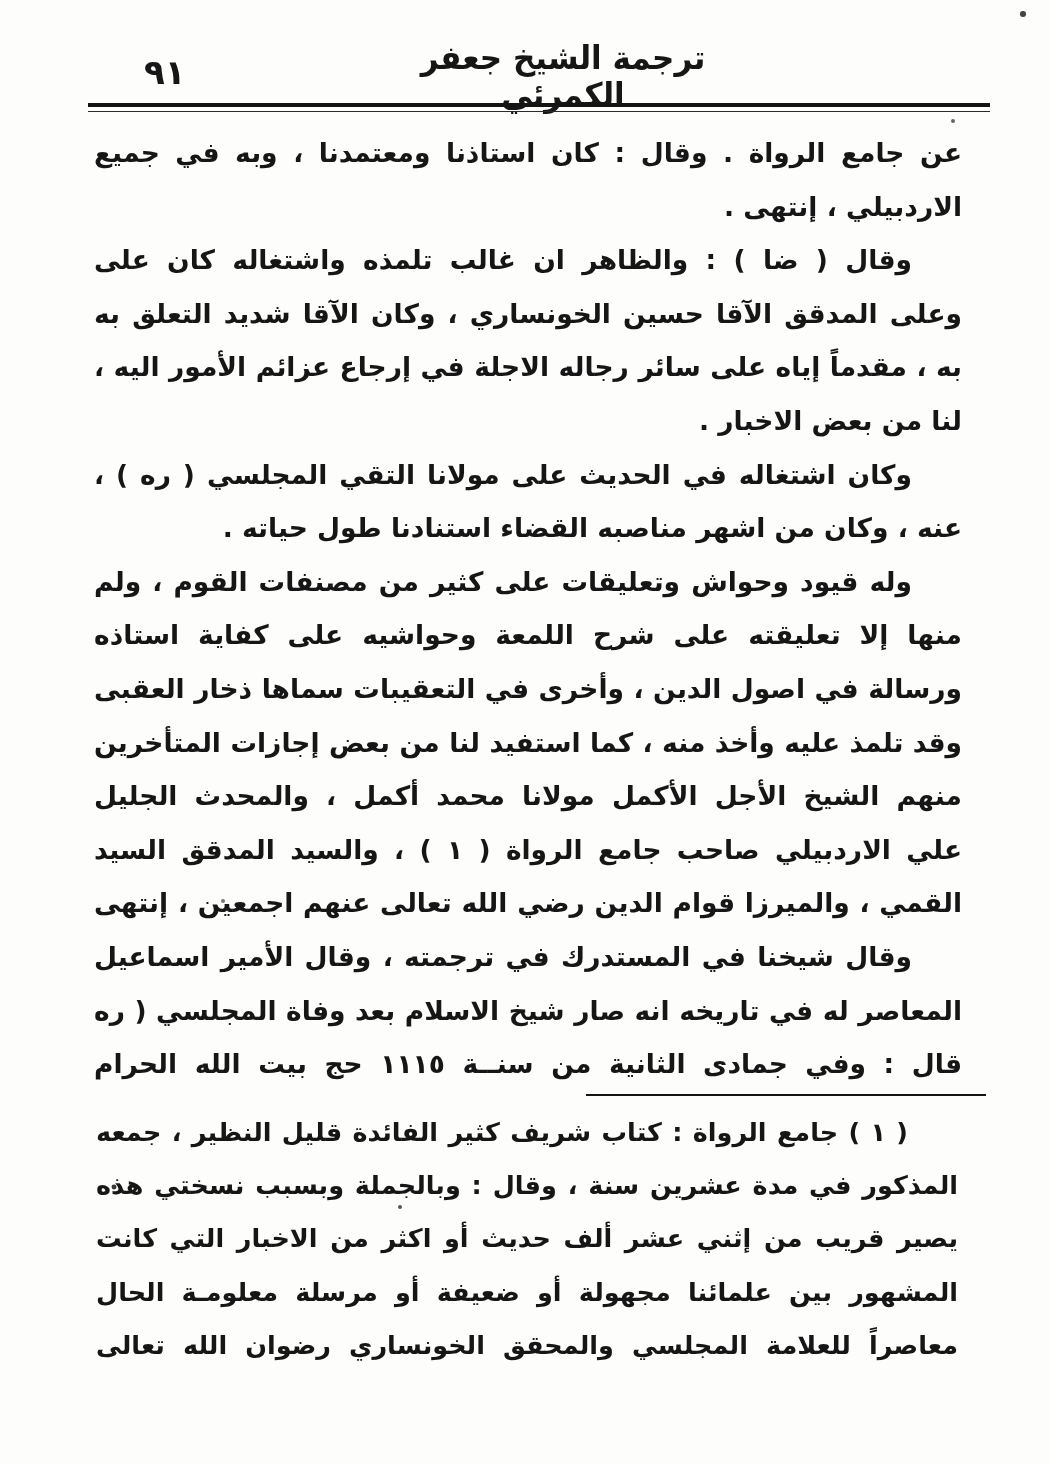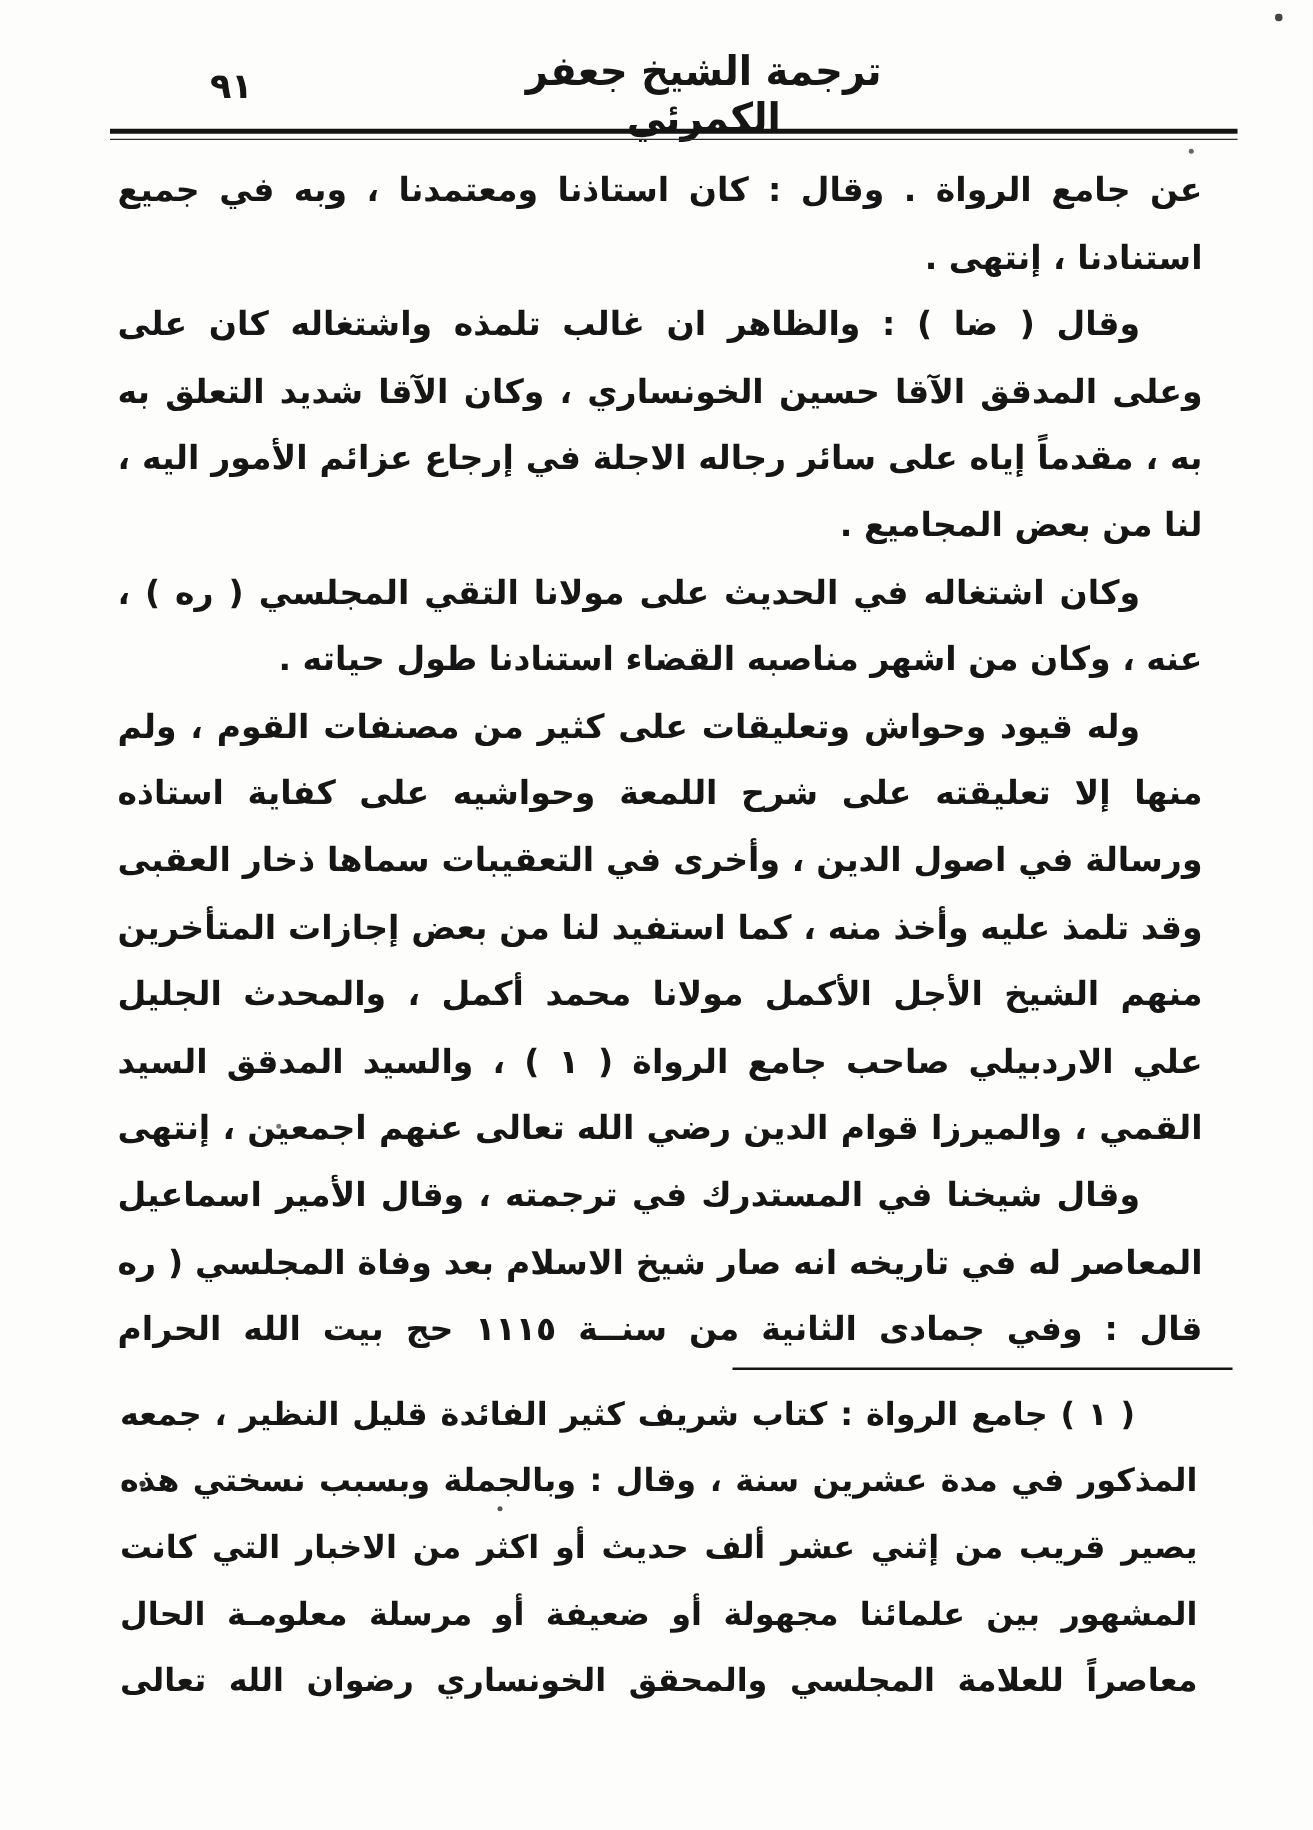--- a/index.html
+++ b/index.html
@@ -13,22 +13,22 @@
     width:1050px;height:1464px;
     background:#fdfdfc;
     color:#161616;
     direction:rtl;
     font-weight:bold;
     overflow:hidden;
   }
   
   .page-num{
     position:absolute;
-    top:52px;left:168px;
-    font-size:28px;
+    top:52px;left:144px;
+    font-size:34px;
     letter-spacing:2px;
     direction:ltr;
   }
   .running-title{
     position:absolute;
     top:40px;
     left:398px;
     width:330px;
     text-align:center;
     font-size:31px;
@@ -97,25 +97,25 @@
 <div class="page">
 
   <div class="page-num">٩١</div>
 
   <div class="running-title">ترجمة الشيخ جعفر الكمرئي</div>
 
   <div class="header-rule"></div>
 
   <div class="body-text">
       <div class="line">عن جامع الرواة . وقال : كان استاذنا ومعتمدنا ، وبه في جميع العلوم</div>
-      <div class="line last">استنادنا ، إنتهى .</div>
+      <div class="line last">الاردبيلي ، إنتهى .</div>
       <div class="line indent">وقال ( ضا ) : والظاهر ان غالب تلمذه واشتغاله كان على المحقق السبزواري</div>
       <div class="line">وعلى المدقق الآقا حسين الخونساري ، وكان الآقا شديد التعلق به حسن الاعتقاد</div>
       <div class="line">به ، مقدماً إياه على سائر رجاله الاجلة في إرجاع عزائم الأمور اليه ، كما استفيد</div>
-      <div class="line last">لنا من بعض المجاميع .</div>
+      <div class="line last">لنا من بعض الاخبار .</div>
       <div class="line indent">وكان اشتغاله في الحديث على مولانا التقي المجلسي ( ره ) ، وله الرواية ايضاً</div>
       <div class="line last">عنه ، وكان من اشهر مناصبه القضاء استنادنا طول حياته .</div>
       <div class="line indent">وله قيود وحواش وتعليقات على كثير من مصنفات القوم ، ولم يبرز لنا</div>
       <div class="line">منها إلا تعليقته على شرح اللمعة وحواشيه على كفاية استاذه المحقق السبزواري</div>
       <div class="line">ورسالة في اصول الدين ، وأخرى في التعقيبات سماها ذخار العقبى الى غير ذلك</div>
       <div class="line">وقد تلمذ عليه وأخذ منه ، كما استفيد لنا من بعض إجازات المتأخرين جماعـة</div>
       <div class="line">منهم الشيخ الأجل الأكمل مولانا محمد أكمل ، والمحدث الجليل المولى محمـد بن</div>
       <div class="line">علي الاردبيلي صاحب جامع الرواة ( ١ ) ، والسيد المدقق السيد صـدر الدين</div>
       <div class="line last">القمي ، والميرزا قوام الدين رضي الله تعالى عنهم اجمعين ، إنتهى ملخصاً .</div>
       <div class="line indent">وقال شيخنا في المستدرك في ترجمته ، وقال الأمير اسماعيل الخاتون ابادي</div>

